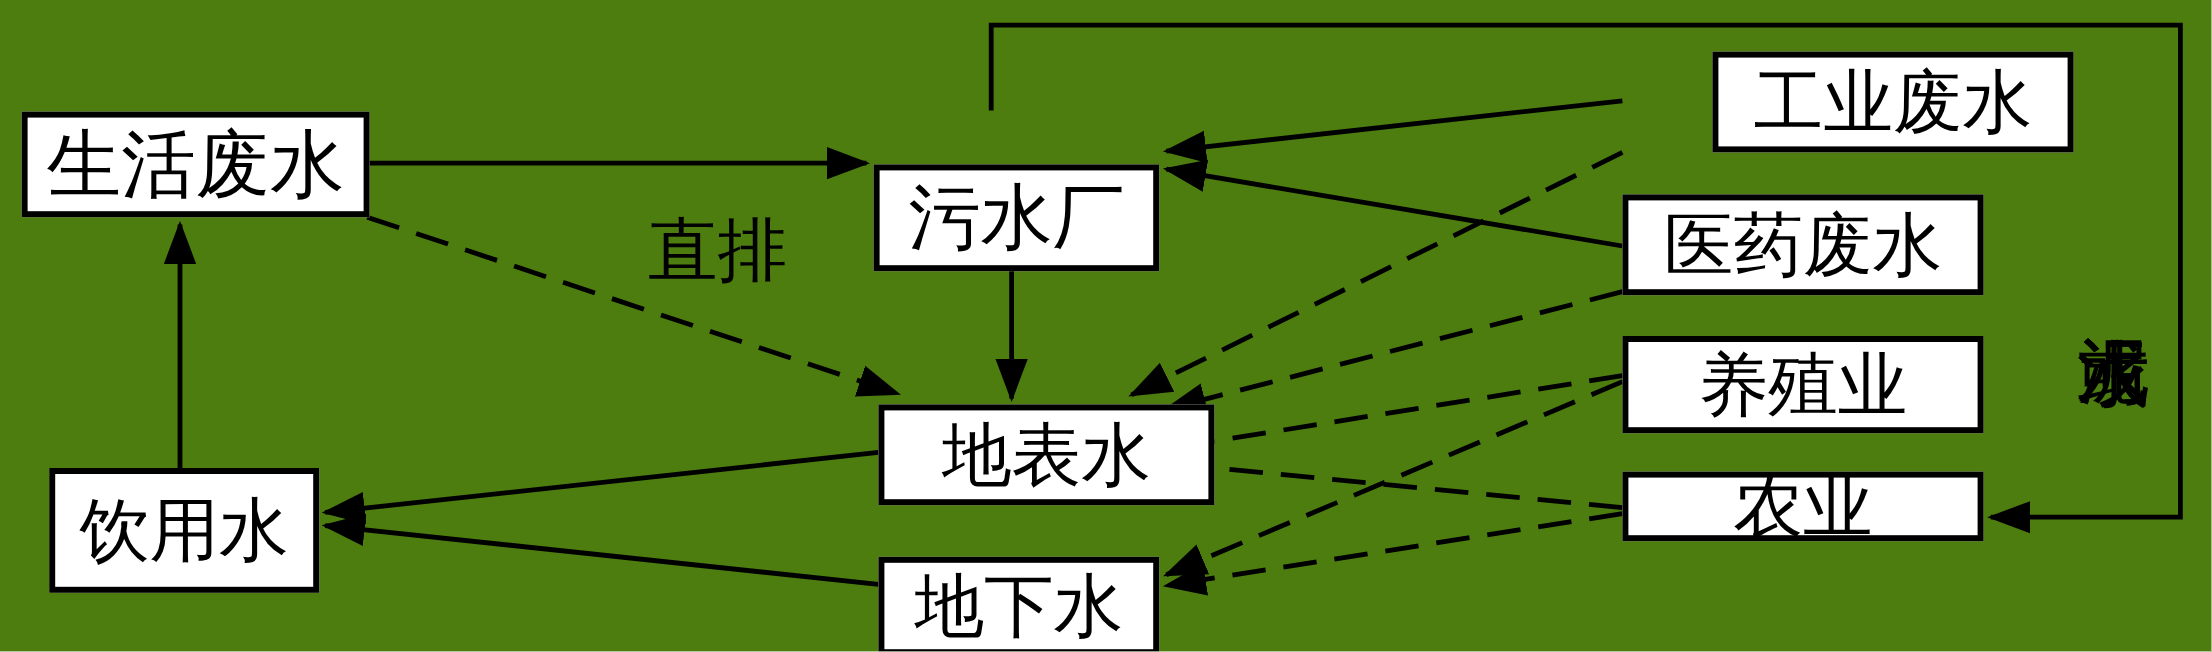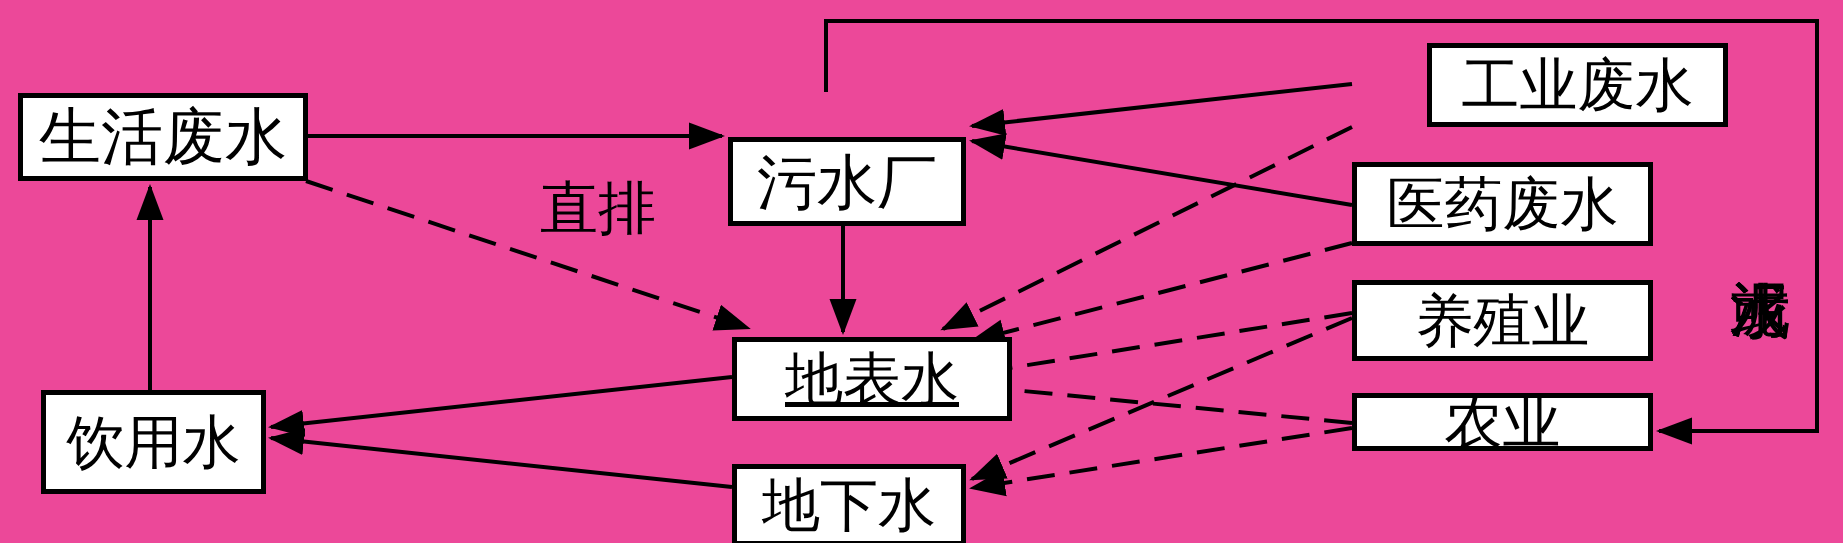--- a/index.html
+++ b/index.html
@@ -1,17 +1,17 @@
 <!DOCTYPE html>
 <html><head>
 <meta charset="utf-8">
 <style>
   html,body{margin:0;padding:0;background:#ffffff;}
   .canvas{
-    position:relative;width:1843px;height:543px;background:#ec4899;overflow:hidden;
+    position:relative;width:1843px;height:543px;background:#4d7c0f;overflow:hidden;
     font-family:"DejaVu Serif","Liberation Serif",serif;color:#000;
   }
   svg.wires{position:absolute;left:0;top:0;z-index:0;}
   .node{
     position:absolute;z-index:1;box-sizing:border-box;
     border:5px solid #000;background:#fff;
     display:flex;align-items:center;justify-content:center;
     font-size:58px;line-height:1;white-space:nowrap;
   }
   .edge-label{position:absolute;z-index:2;line-height:1;white-space:nowrap;font-family:Liberation Serif, serif;}
@@ -56,21 +56,21 @@
   <div class="node" style="left:728px;top:92px;width:238px;height:89px;font-size:60px;margin-top:45px;">污水厂</div>
 
   <div class="node" style="left:1427px;top:43px;width:301px;height:84px;">工业废水</div>
 
   <div class="node" style="left:1352px;top:162px;width:301px;height:84px;">医药废水</div>
 
   <div class="node" style="left:1352px;top:280px;width:301px;height:81px;">养殖业</div>
 
   <div class="node" style="left:1352px;top:393px;width:301px;height:58px;">农业</div>
 
-  <div class="node" style="left:732px;top:337px;width:280px;height:84px;text-decoration:underline;">地表水</div>
+  <div class="node" style="left:732px;top:337px;width:280px;height:84px;">地表水</div>
 
   <div class="node" style="left:732px;top:464px;width:234px;height:82px;">地下水</div>
 
   <div class="node" style="left:41px;top:390px;width:225px;height:104px;">饮用水</div>
 
   <div class="edge-label" style="left:540px;top:180px;font-size:58px;">直排</div>
 
   <div class="v-label" style="left:1722px;top:68px;width:78px;height:330px;font-size:60px;">污水或污泥</div>
 
 </div>

